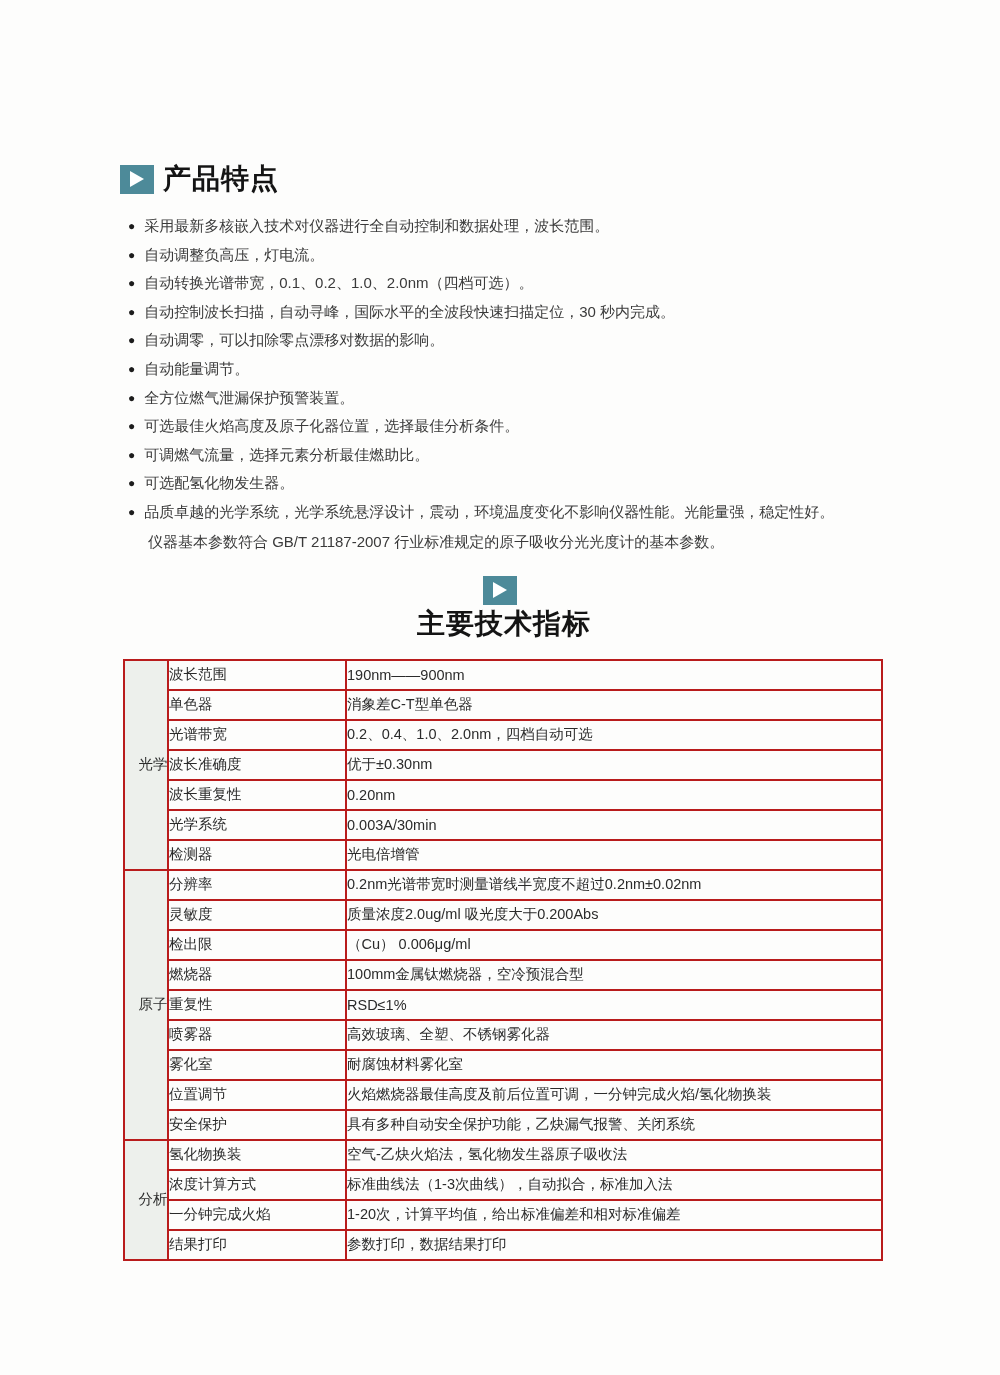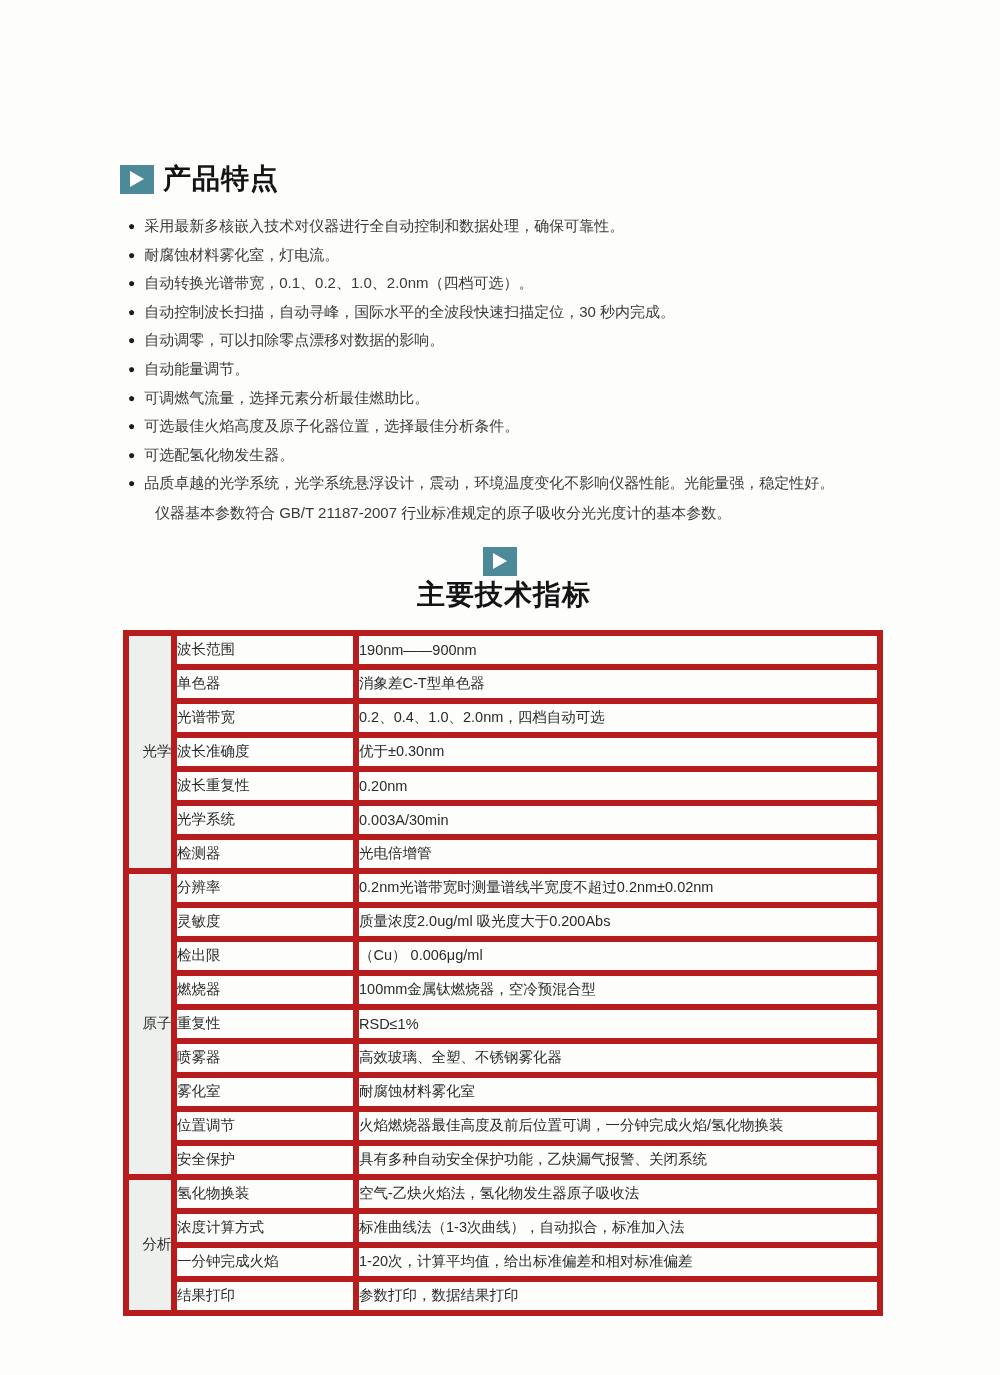--- a/index.html
+++ b/index.html
@@ -32,35 +32,35 @@
   
   .features{list-style:none;margin:19px 0 0 8px;padding:0;}
   .features li{
     display:flex;align-items:flex-start;
     font-size:15px;line-height:18px;color:#3a3a3a;
     margin-bottom:10.6px;
   }
   .features .dot{flex:0 0 auto;margin:2px 9px 0 0;font-size:12px;color:#1c1c1c;line-height:14px;}
   .features .dot::before{content:"●";}
   .note{
-    margin:9px 0 0 35px;
+    margin:9px 0 0 28px;
     font-size:15px;color:#3a3a3a;line-height:20px;
   }
   .hdr2{margin-top:24px;flex-direction:column;}
   
   table.spec{
     margin:16px 0 0 3px;
     width:760px;
     border-collapse:collapse;
     table-layout:fixed;
     font-size:14.5px;color:#2b2b2b;
     border:1px solid #6f6f6f;
   }
   table.spec td{
-    border:6px solid #b91c1c;
+    border:2px solid #b91c1c;
     height:28px;
     padding:0;
     vertical-align:middle;
     white-space:nowrap;
     overflow:hidden;
   }
   td.cat{
     width:42px;
     background:#edf0ec;
     text-align:center;
@@ -85,49 +85,53 @@
   <div class="sec-header">
     <span class="play-box" style="background: rgb(77, 138, 153);">
         <span class="tri"></span>
       </span>
     <span class="sec-title">产品特点</span>
   </div>
 
   <ul class="features">
     <li>
         <span class="dot"></span>
-        <span>采用最新多核嵌入技术对仪器进行全自动控制和数据处理，确保可靠性。</span>
-      </li>
-    <li>
-        <span class="dot"></span>
-        <span>耐腐蚀材料雾化室，灯电流。</span>
+        <span>采用最新多核嵌入技术对仪器进行全自动控制和数据处理，波长范围。</span>
+      </li>
+    <li>
+        <span class="dot"></span>
+        <span>自动调整负高压，灯电流。</span>
       </li>
     <li>
         <span class="dot"></span>
         <span>自动转换光谱带宽，0.1、0.2、1.0、2.0nm（四档可选）。</span>
       </li>
     <li>
         <span class="dot"></span>
         <span>自动控制波长扫描，自动寻峰，国际水平的全波段快速扫描定位，30 秒内完成。</span>
       </li>
     <li>
         <span class="dot"></span>
         <span>自动调零，可以扣除零点漂移对数据的影响。</span>
       </li>
     <li>
         <span class="dot"></span>
         <span>自动能量调节。</span>
       </li>
     <li>
         <span class="dot"></span>
+        <span>全方位燃气泄漏保护预警装置。</span>
+      </li>
+    <li>
+        <span class="dot"></span>
+        <span>可选最佳火焰高度及原子化器位置，选择最佳分析条件。</span>
+      </li>
+    <li>
+        <span class="dot"></span>
         <span>可调燃气流量，选择元素分析最佳燃助比。</span>
-      </li>
-    <li>
-        <span class="dot"></span>
-        <span>可选最佳火焰高度及原子化器位置，选择最佳分析条件。</span>
       </li>
     <li>
         <span class="dot"></span>
         <span>可选配氢化物发生器。</span>
       </li>
     <li>
         <span class="dot"></span>
         <span>品质卓越的光学系统，光学系统悬浮设计，震动，环境温度变化不影响仪器性能。光能量强，稳定性好。</span>
       </li>
   </ul>

